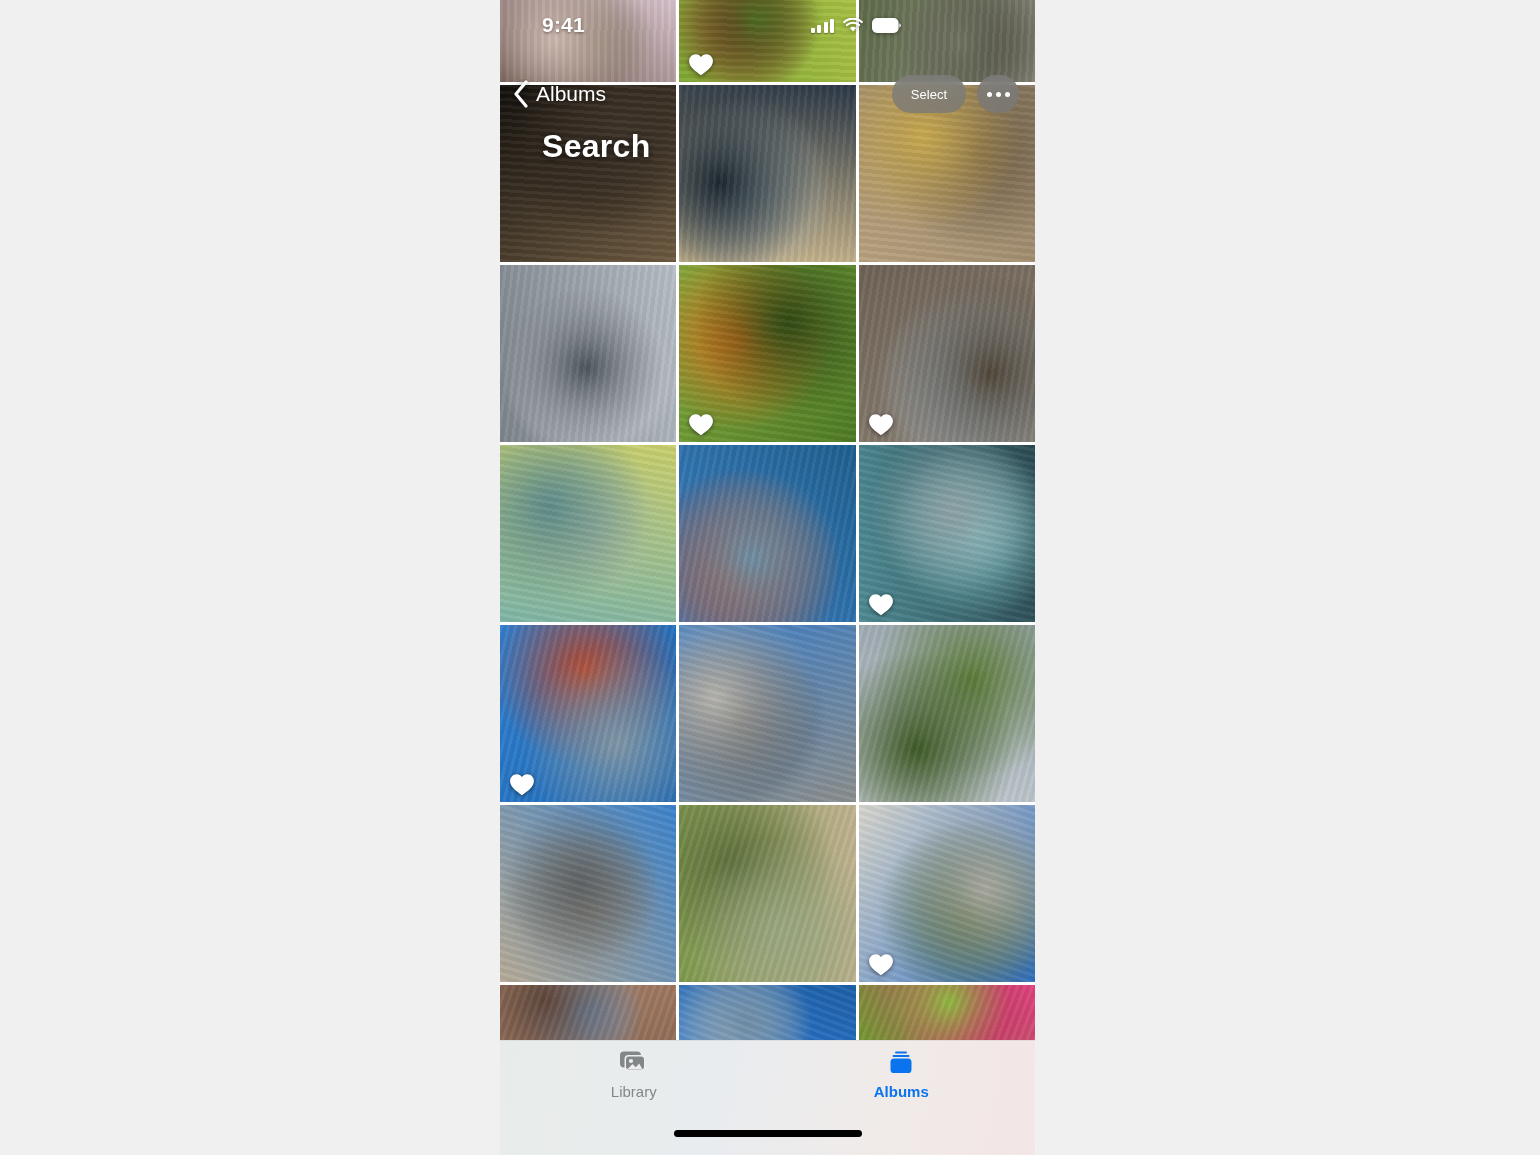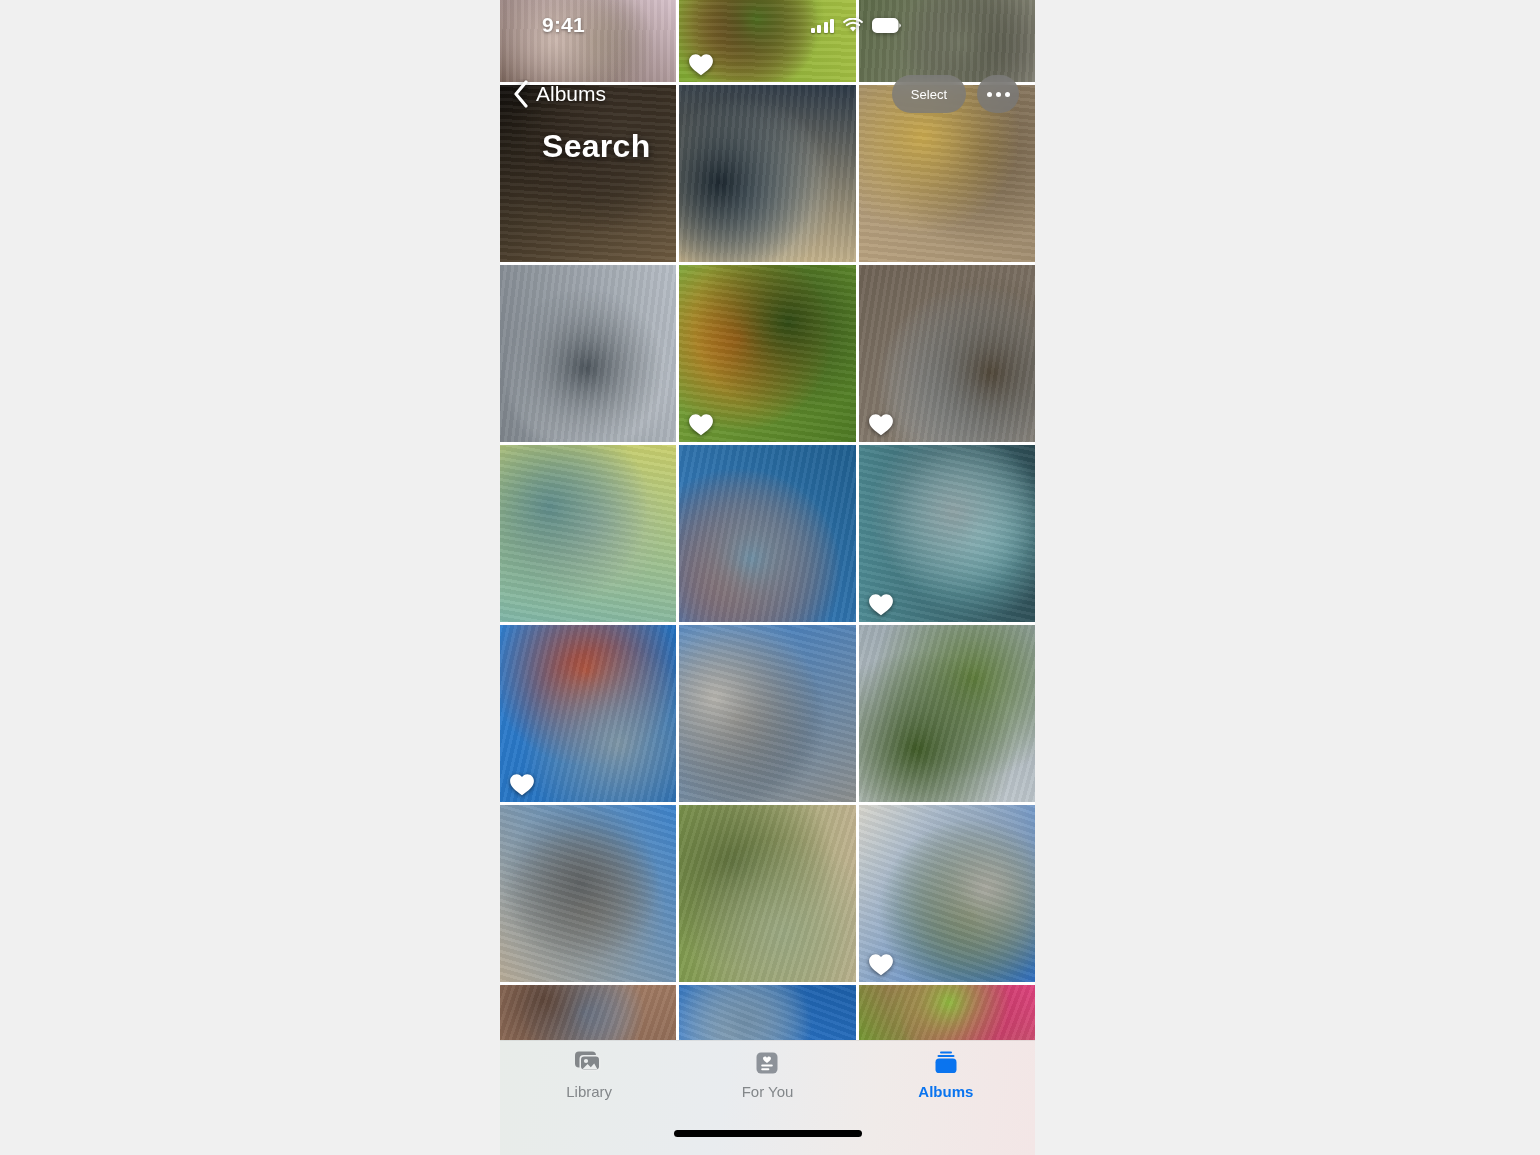--- a/index.html
+++ b/index.html
@@ -326,31 +326,20 @@
               <rect x="3" y="2.5" width="21" height="16" rx="4" fill="#83878a"></rect>
               <rect x="7.5" y="6" width="21" height="16" rx="4" fill="#eceeee"></rect>
               <rect x="9" y="7.5" width="18" height="13" rx="3.2" fill="#83878a"></rect>
               <circle cx="14" cy="12" r="2.1" fill="#eceeee"></circle>
               <path d="M10.4 20.2 15.6 15l3.2 3.2 3.4-3.6 3.2 5.6Z" fill="#eceeee"></path>
             </svg>
           </span>
           <span class="tlabel">Library</span>
         </div>
 
-        <div class="tab">
-          <span class="ticon">
-            <svg width="30" height="30" viewBox="0 0 30 30">
-              <rect x="4.5" y="3.5" width="21" height="21" rx="4.6" fill="#8d9299"></rect>
-              <path d="M15 12.6c-1.1-2.3-4-1.6-4 .6 0 1.8 2.6 3.4 4 4.4 1.4-1 4-2.6 4-4.4 0-2.2-2.9-2.9-4-.6Z" fill="#fff" transform="translate(0,-3.6)"></path>
-              <rect x="9.2" y="15.4" width="11.6" height="2.1" rx="1.05" fill="#fff"></rect>
-              <rect x="9.2" y="19.2" width="8.2" height="2.1" rx="1.05" fill="#fff"></rect>
-            </svg>
-          </span>
-          <span class="tlabel">For You</span>
-        </div>
 
         <div class="tab active">
           <span class="ticon">
             <svg width="32" height="30" viewBox="0 0 32 30">
               <rect x="10" y="2.5" width="12" height="2.1" rx="1.05" fill="#0a74ef"></rect>
               <rect x="7.5" y="6" width="17" height="2.1" rx="1.05" fill="#0a74ef"></rect>
               <rect x="5.5" y="9.6" width="21" height="14.4" rx="3.6" fill="#0a74ef"></rect>
             </svg>
           </span>
           <span class="tlabel">Albums</span>

